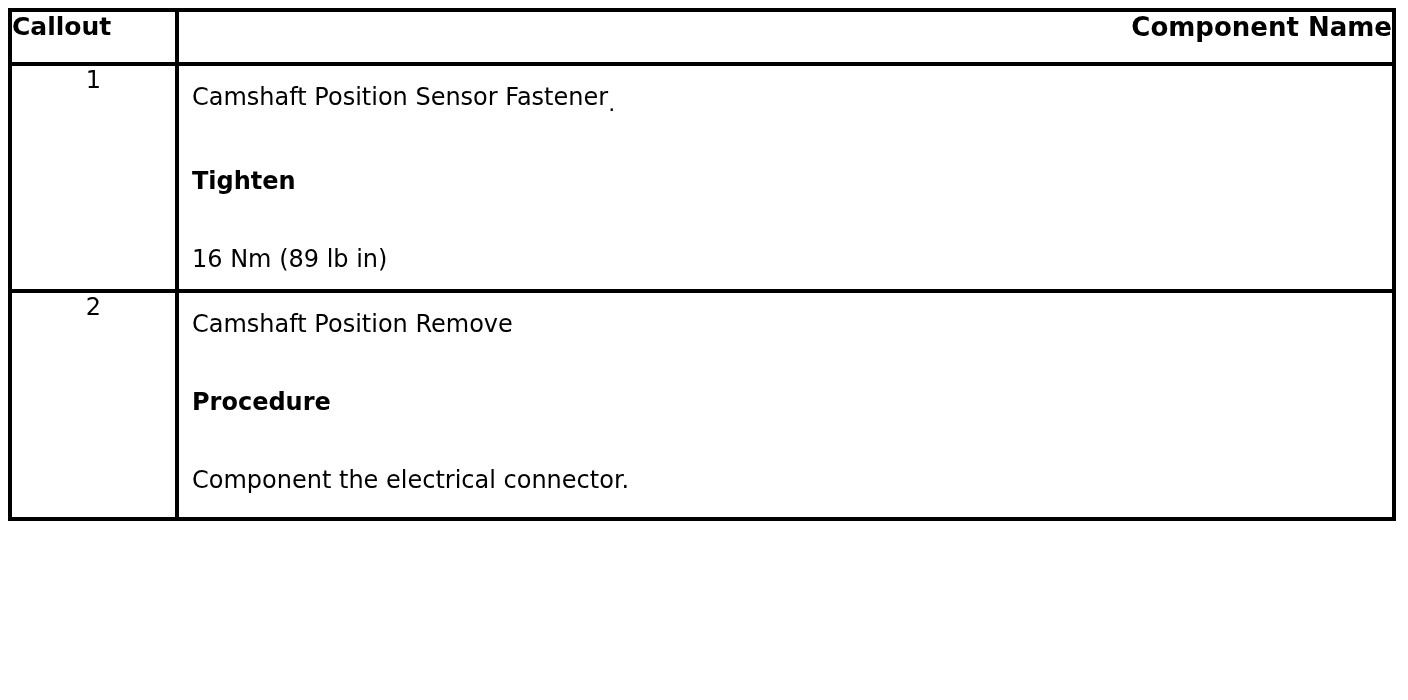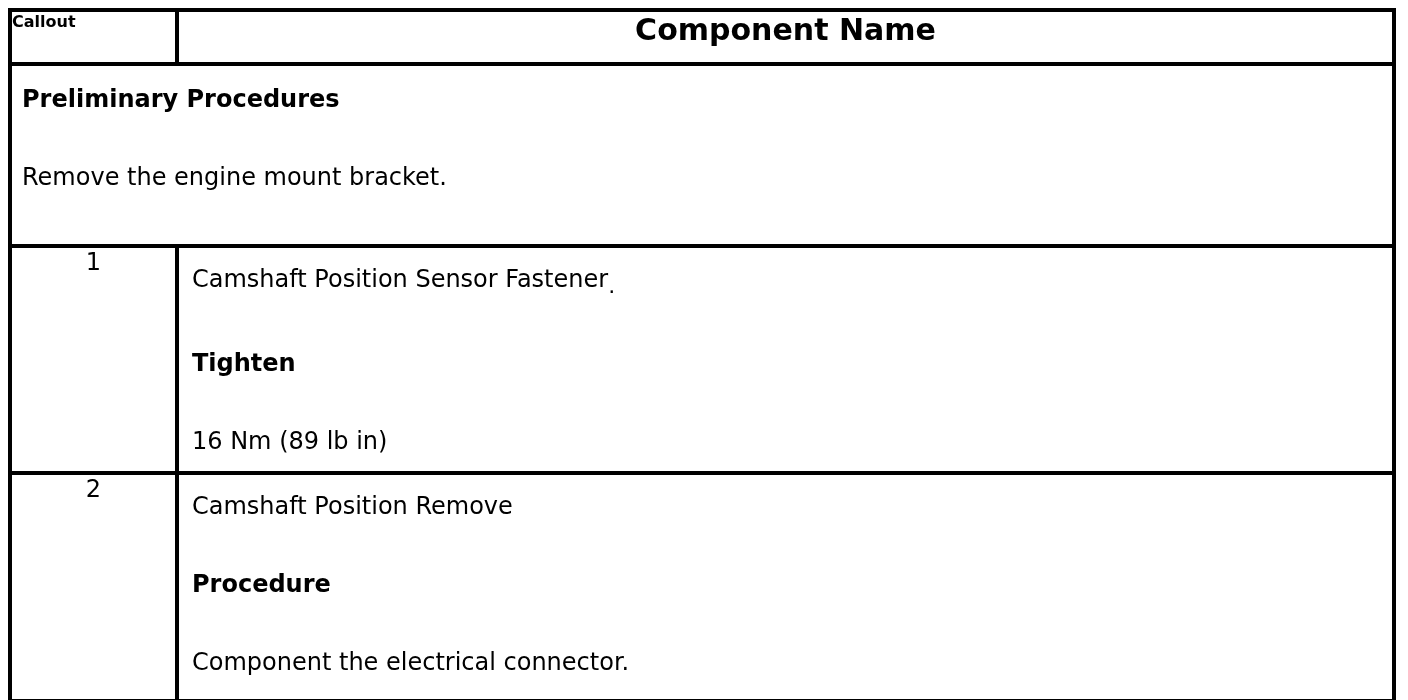--- a/index.html
+++ b/index.html
@@ -31,28 +31,28 @@
     vertical-align: top;
   }
   col.callout-col { width: 167px; }
 
   
   tr.header-row { height: 54px; }
   th.callout-header {
     text-align: left;
     vertical-align: middle;
     padding: 2px 6px 2px 14px;
-    font-size: 16px;
+    font-size: 25px;
     font-weight: bold;
   }
   th.component-header {
-    text-align: center;
+    text-align: right;
     vertical-align: middle;
     padding: 2px 8px;
-    font-size: 30px;
+    font-size: 26px;
     font-weight: bold;
   }
 
   
   tr.prelim-row { height: 182px; }
   td.prelim-cell .cell-content { padding: 18px 10px 18px 10px; }
 
   
   tr.data-row-1 { height: 222px; }
   tr.data-row-2 { height: 228px; }
@@ -91,28 +91,20 @@
       <col class="callout-col">
       <col class="component-col">
     </colgroup>
 
     <tbody>
         <tr class="header-row">
       <th class="callout-header">Callout</th>
       <th class="component-header">Component Name</th>
     </tr>
 
-    <tr class="prelim-row">
-      <td class="prelim-cell" colspan="2">
-        <div class="cell-content">
-          <p class="line bold">Preliminary Procedures</p>
-          <p class="line">Remove the engine mount bracket.</p>
-        </div>
-      </td>
-    </tr>
 
     <tr class="data-row-1">
       <td class="callout-cell">1</td>
       <td class="component-cell">
         <div class="cell-content">
           <p class="line"><span>Camshaft Position Sensor Fastener</span><span class="low-period">.</span></p>
           <p class="line bold">Tighten</p>
           <p class="line">16 Nm (89 lb in)</p>
         </div>
       </td>

